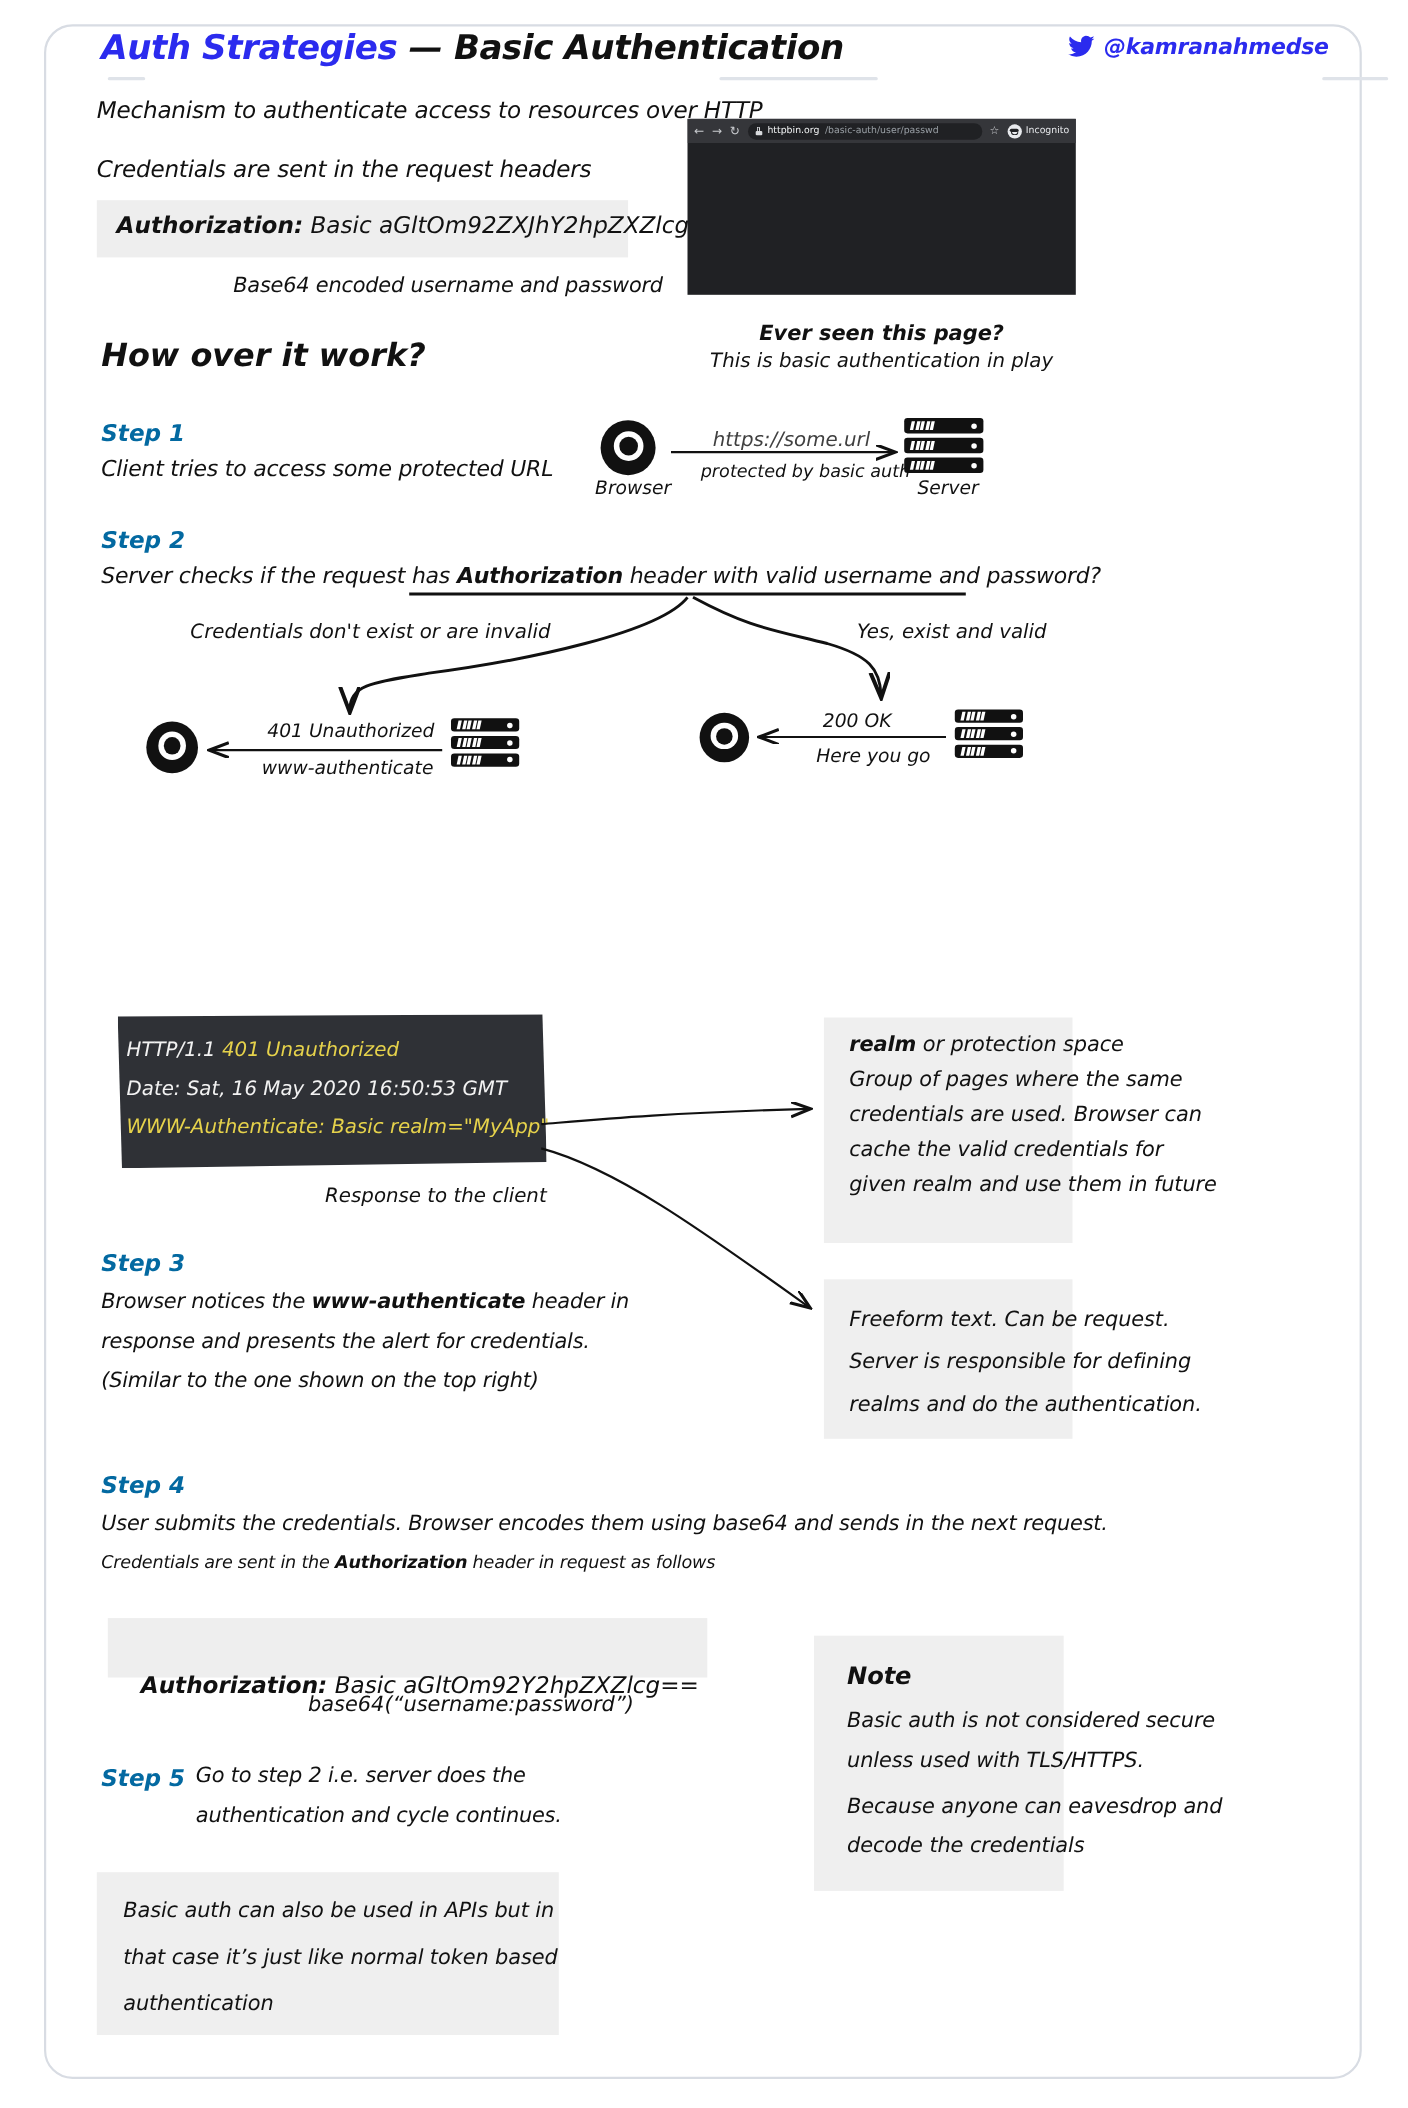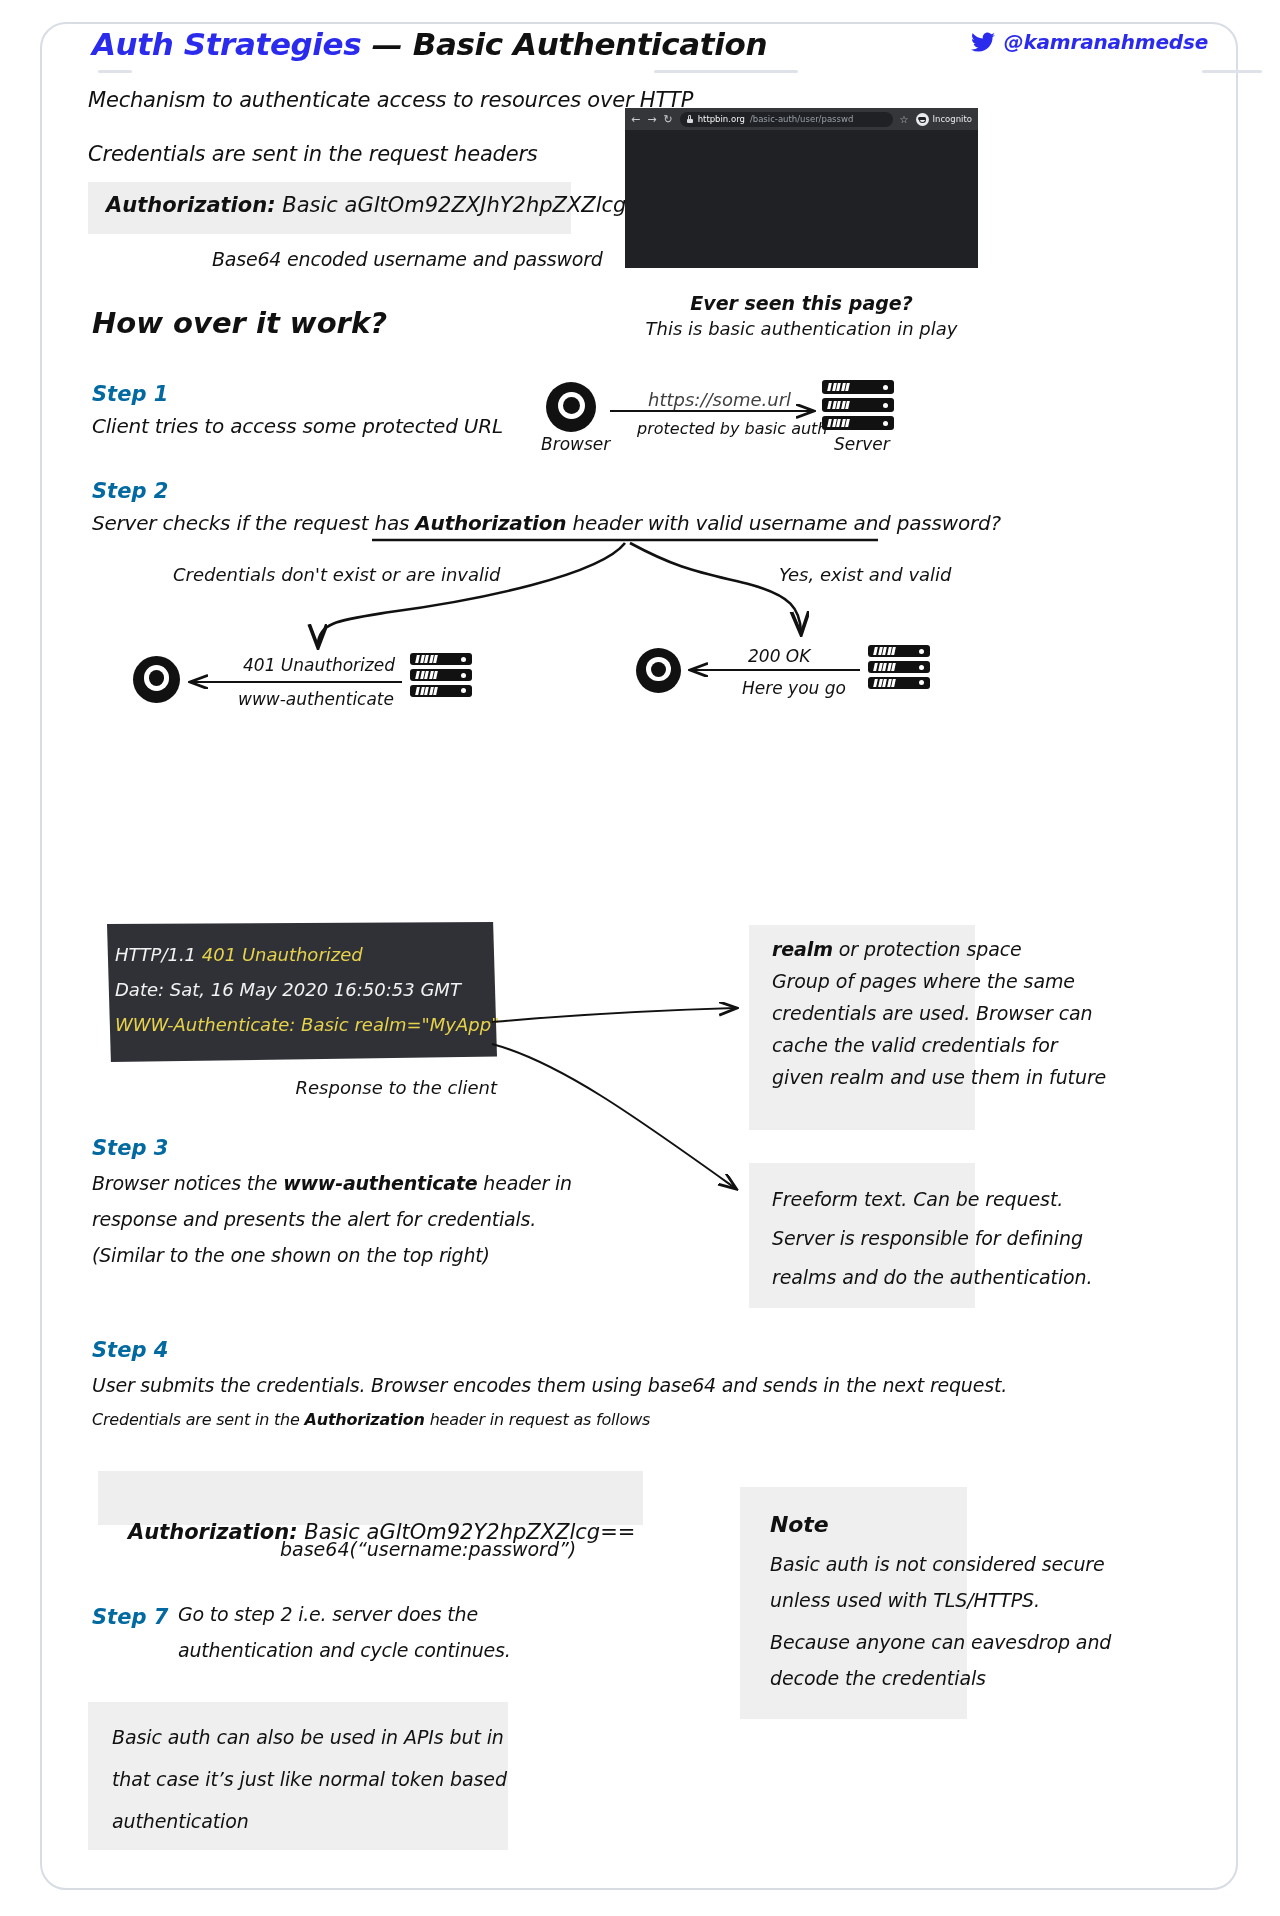--- a/index.html
+++ b/index.html
@@ -321,21 +321,21 @@
 <div class="stxt" style="left:92px;top:1410px;font-size:16px;">
   <span>Credentials are sent in the </span><b>Authorization</b><span> header in request as follows</span>
 </div>
 <div class="graybox" id="auth2box"></div>
 <div id="auth2txt">
   <b>Authorization:</b>
   <span>Basic aGltOm92Y2hpZXZlcg==</span>
 </div>
 <div id="b64cap2">base64(“username:password”)</div>
 
-<div class="steplbl" style="left:92px;top:1605px;">Step 7</div>
+<div class="steplbl" style="left:92px;top:1605px;">Step 5</div>
 <div class="stxt" style="left:178px;top:1603px;font-size:19px;">Go to step 2 i.e. server does the</div>
 <div class="stxt" style="left:178px;top:1639px;font-size:19px;">authentication and cycle continues.</div>
 
 <div class="infobox" style="left:88px;top:1702px;width:420px;height:148px;"></div>
 <div class="iline" style="left:112px;top:1726px;">Basic auth can also be used in APIs but in</div>
 <div class="iline" style="left:112px;top:1768px;">that case it’s just like normal token based</div>
 <div class="iline" style="left:112px;top:1810px;">authentication</div>
 
 <div class="infobox" style="left:740px;top:1487px;width:227px;height:232px;"></div>
 <div class="iline" style="left:770px;top:1512px;font-size:22px;font-weight:bold;">Note</div>

